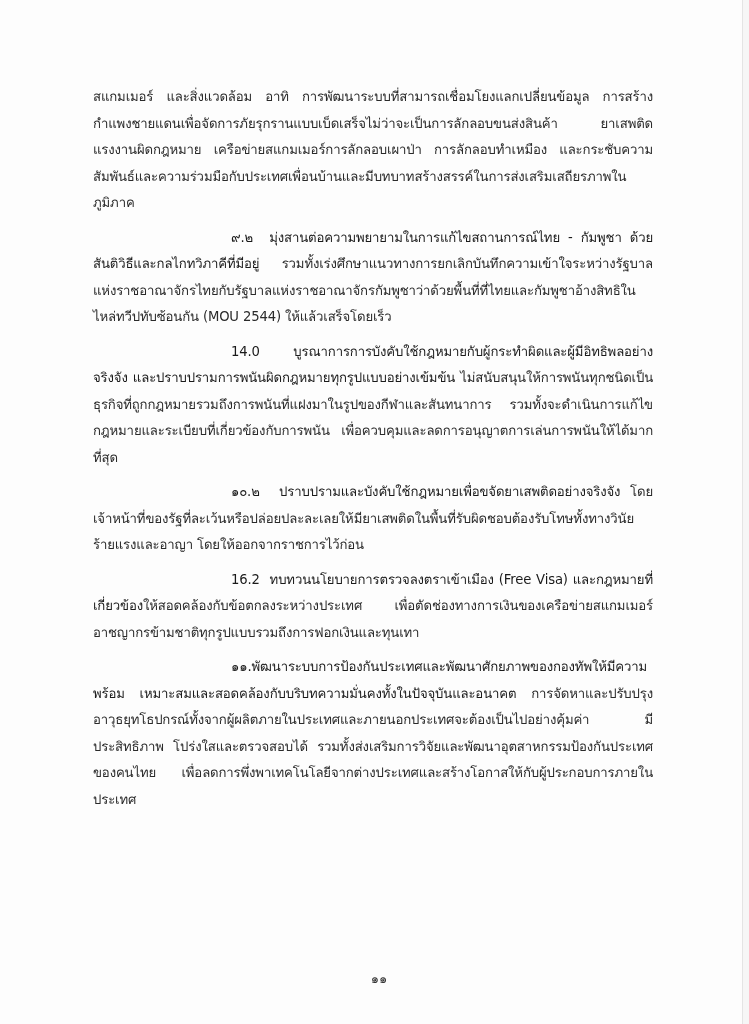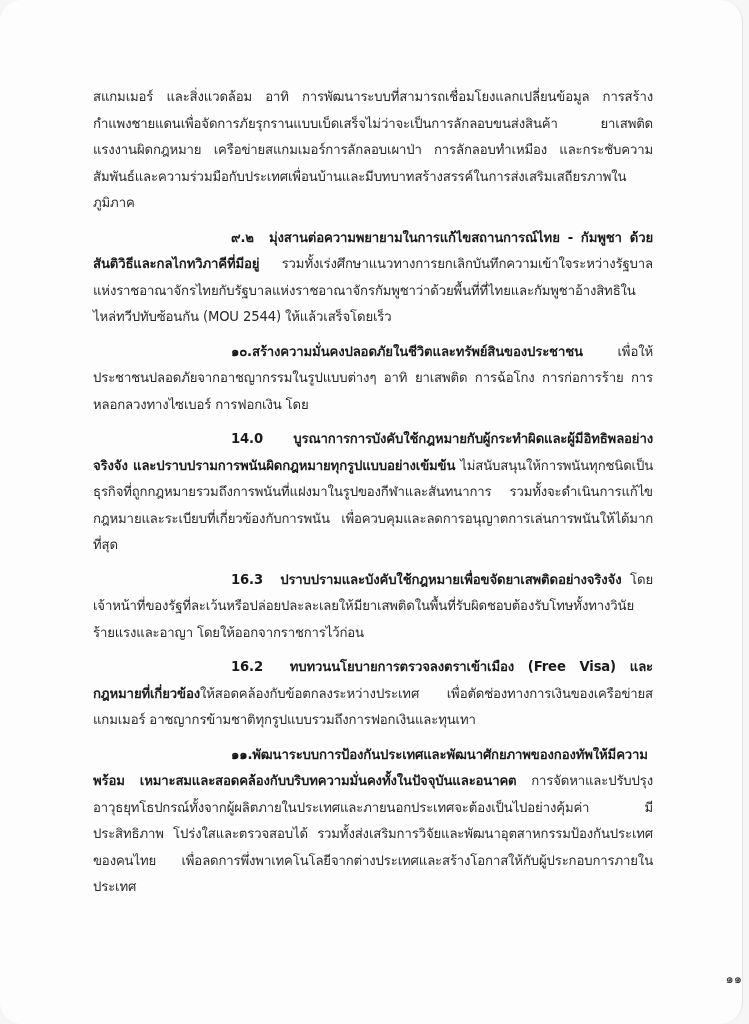--- a/index.html
+++ b/index.html
@@ -7,69 +7,65 @@
     width: 749px; height: 1024px; overflow: hidden;
     background: #f6f6f6;
     font-family: "DejaVu Sans", sans-serif;
     color: #2a2a2a;
     position: relative;
   }
   .page {
     position: absolute; left: 0; top: 0; width: 742px; height: 1024px;
     background: #fdfdfd;
     border-right: 1px solid #e4e4e4;
-    border-radius: 22px;
   }
   .content {
     position: absolute; left: 93px; top: 84px; width: 560px;
   }
   .para {
     font-size: 13.2px;
     line-height: 26.5px;
     margin: 0;
     text-align: justify;
     text-align-last: left;
     letter-spacing: -0.15px;
     word-spacing: 0px;
   }
   .para.gap { margin-top: 8px; }
   .indent-block { text-indent: 138px; }
-  b, .bold { font-weight: bold; color: #1a1a1a; }
+  b, .bold { font-weight: normal; color: #1a1a1a; }
   .page-number {
-    position: absolute; top: 968px; left: 0; width: 742px; text-align: right;
-    font-size: 13px; color: #333;
+    position: absolute; top: 968px; left: 0; width: 742px; text-align: center;
+    font-size: 13px; color: #333; padding-left: 8px;
   }
 </style>
 </head>
 <body>
 
 <div class="page">
   <div class="content">
 
     <p class="para">
       <span>สแกมเมอร์ และสิ่งแวดล้อม อาทิ การพัฒนาระบบที่สามารถเชื่อมโยงแลกเปลี่ยนข้อมูล การสร้างกำแพงชายแดนเพื่อจัดการภัยรุกรานแบบเบ็ดเสร็จไม่ว่าจะเป็นการลักลอบขนส่งสินค้า ยาเสพติด แรงงานผิดกฎหมาย เครือข่ายสแกมเมอร์การลักลอบเผาป่า การลักลอบทำเหมือง และกระชับความสัมพันธ์และความร่วมมือกับประเทศเพื่อนบ้านและมีบทบาทสร้างสรรค์ในการส่งเสริมเสถียรภาพในภูมิภาค</span>
     </p>
 
     <p class="para gap indent-block">
       <b>๙.๒</b>&nbsp;
       <b>มุ่งสานต่อความพยายามในการแก้ไขสถานการณ์ไทย - กัมพูชา ด้วยสันติวิธีและกลไกทวิภาคีที่มีอยู่</b><span> รวมทั้งเร่งศึกษาแนวทางการยกเลิกบันทึกความเข้าใจระหว่างรัฐบาลแห่งราชอาณาจักรไทยกับรัฐบาลแห่งราชอาณาจักรกัมพูชาว่าด้วยพื้นที่ที่ไทยและกัมพูชาอ้างสิทธิในไหล่ทวีปทับซ้อนกัน (MOU 2544) ให้แล้วเสร็จโดยเร็ว</span>
     </p>
 
 
-    <p class="para gap indent-block">
-      <b>๑๐.</b><b>สร้างความมั่นคงปลอดภัยในชีวิตและทรัพย์สินของประชาชน</b><span> เพื่อให้ประชาชนปลอดภัยจากอาชญากรรมในรูปแบบต่างๆ อาทิ ยาเสพติด การฉ้อโกง การก่อการร้าย การหลอกลวงทางไซเบอร์ การฟอกเงิน โดย</span>
-    </p>
 
     <p class="para gap indent-block">
       <b>14.0</b>&nbsp;
       <b>บูรณาการการบังคับใช้กฎหมายกับผู้กระทำผิดและผู้มีอิทธิพลอย่างจริงจัง และปราบปรามการพนันผิดกฎหมายทุกรูปแบบอย่างเข้มข้น</b><span> ไม่สนับสนุนให้การพนันทุกชนิดเป็นธุรกิจที่ถูกกฎหมายรวมถึงการพนันที่แฝงมาในรูปของกีฬาและสันทนาการ รวมทั้งจะดำเนินการแก้ไขกฎหมายและระเบียบที่เกี่ยวข้องกับการพนัน เพื่อควบคุมและลดการอนุญาตการเล่นการพนันให้ได้มากที่สุด</span>
     </p>
 
     <p class="para gap indent-block">
-      <b>16.3</b>&nbsp;
+      <b>๑๐.๒</b>&nbsp;
       <b>ปราบปรามและบังคับใช้กฎหมายเพื่อขจัดยาเสพติดอย่างจริงจัง</b><span> โดยเจ้าหน้าที่ของรัฐที่ละเว้นหรือปล่อยปละละเลยให้มียาเสพติดในพื้นที่รับผิดชอบต้องรับโทษทั้งทางวินัยร้ายแรงและอาญา โดยให้ออกจากราชการไว้ก่อน</span>
     </p>
 
     <p class="para gap indent-block">
       <b>16.2</b>&nbsp;
       <b>ทบทวนนโยบายการตรวจลงตราเข้าเมือง (Free Visa) และกฎหมายที่เกี่ยวข้อง</b><span>ให้สอดคล้องกับข้อตกลงระหว่างประเทศ เพื่อตัดช่องทางการเงินของเครือข่ายสแกมเมอร์ อาชญากรข้ามชาติทุกรูปแบบรวมถึงการฟอกเงินและทุนเทา</span>
     </p>
 
     <p class="para gap indent-block">
       <b>๑๑.</b><b>พัฒนาระบบการป้องกันประเทศและพัฒนาศักยภาพของกองทัพให้มีความพร้อม เหมาะสมและสอดคล้องกับบริบทความมั่นคงทั้งในปัจจุบันและอนาคต</b><span> การจัดหาและปรับปรุงอาวุธยุทโธปกรณ์ทั้งจากผู้ผลิตภายในประเทศและภายนอกประเทศจะต้องเป็นไปอย่างคุ้มค่า มีประสิทธิภาพ โปร่งใสและตรวจสอบได้ รวมทั้งส่งเสริมการวิจัยและพัฒนาอุตสาหกรรมป้องกันประเทศของคนไทย เพื่อลดการพึ่งพาเทคโนโลยีจากต่างประเทศและสร้างโอกาสให้กับผู้ประกอบการภายในประเทศ</span>

